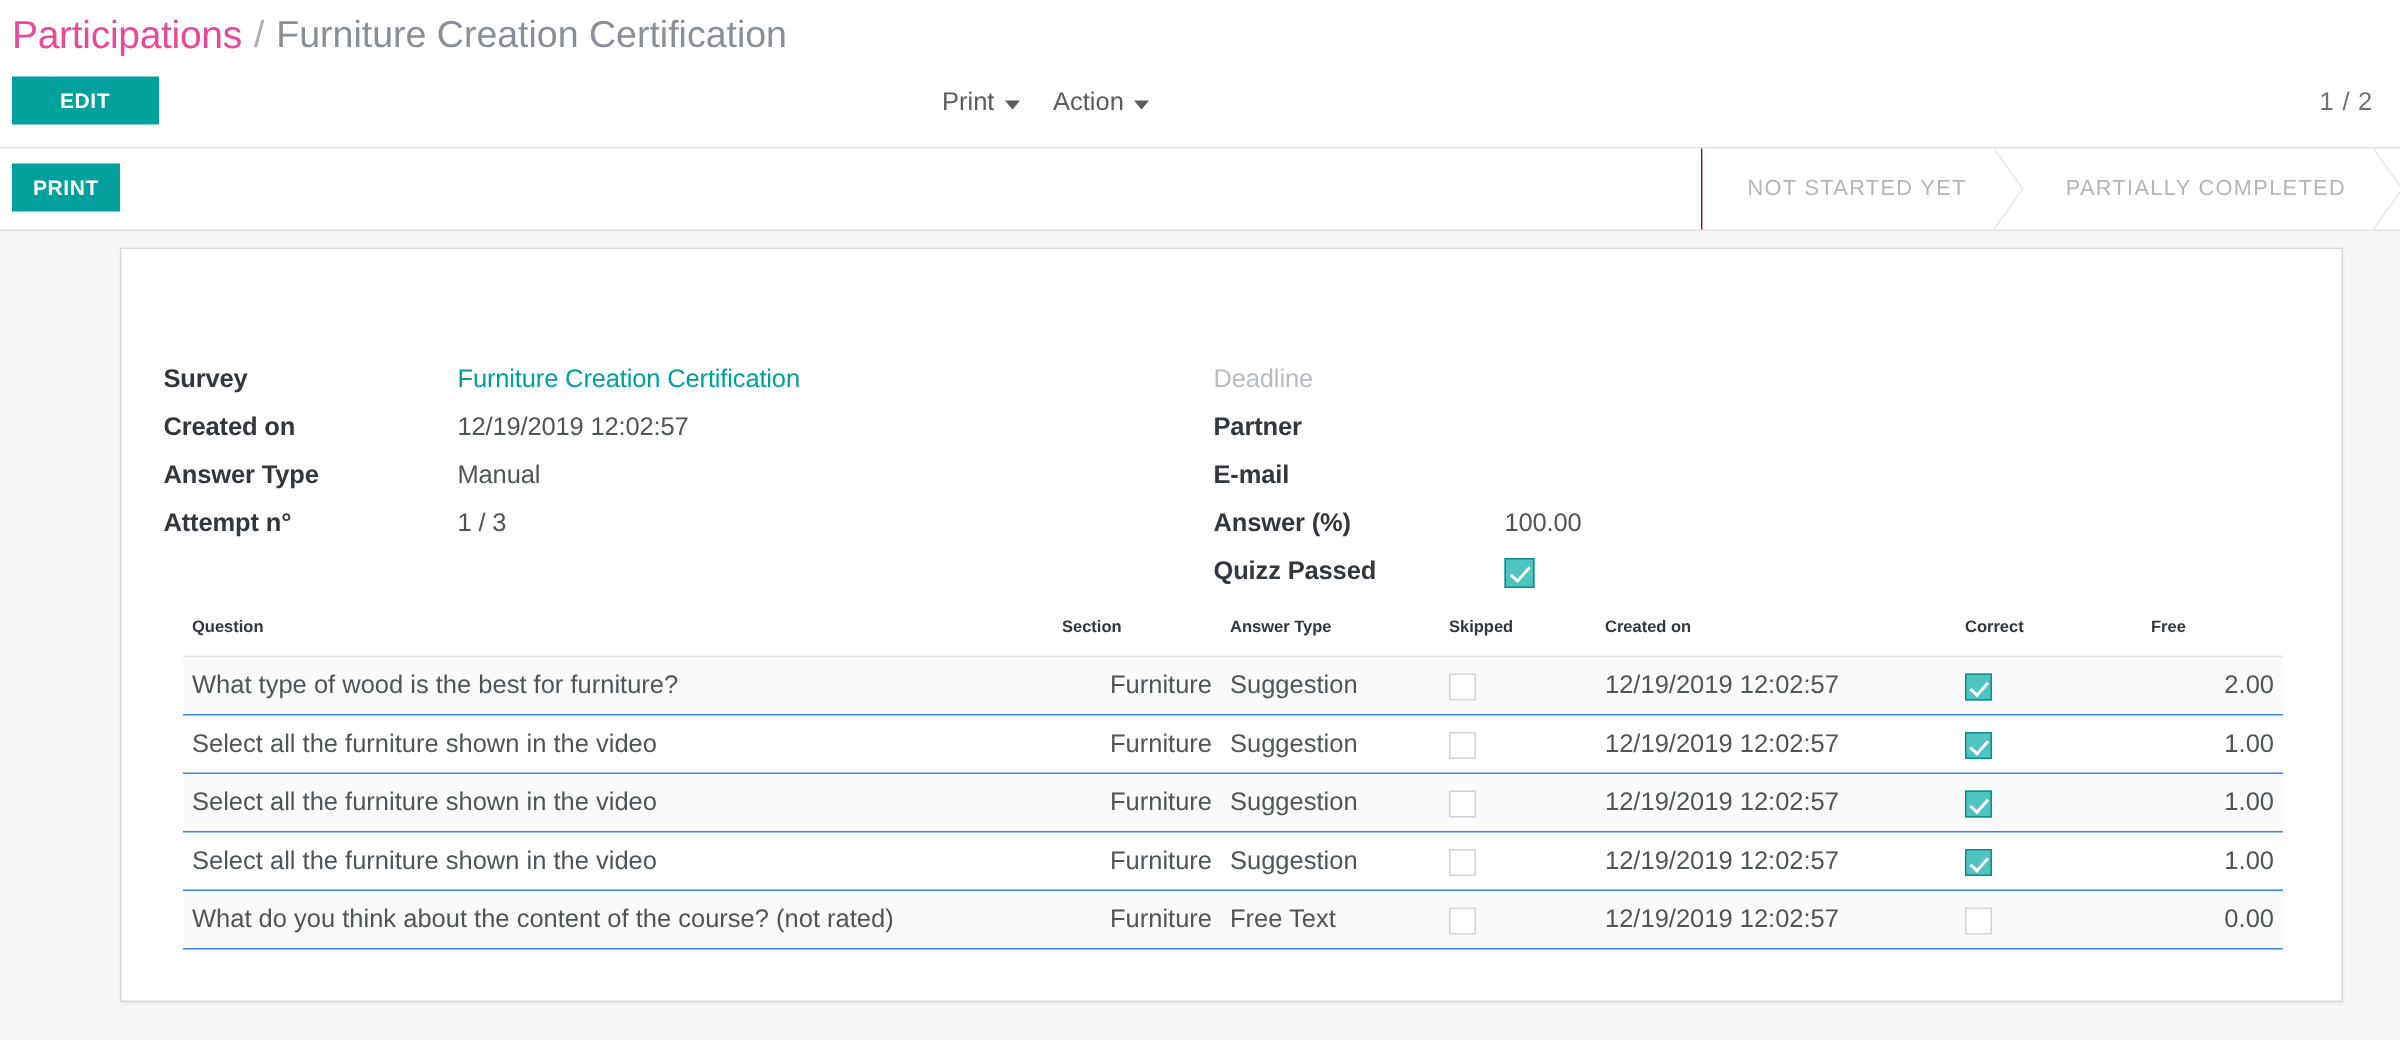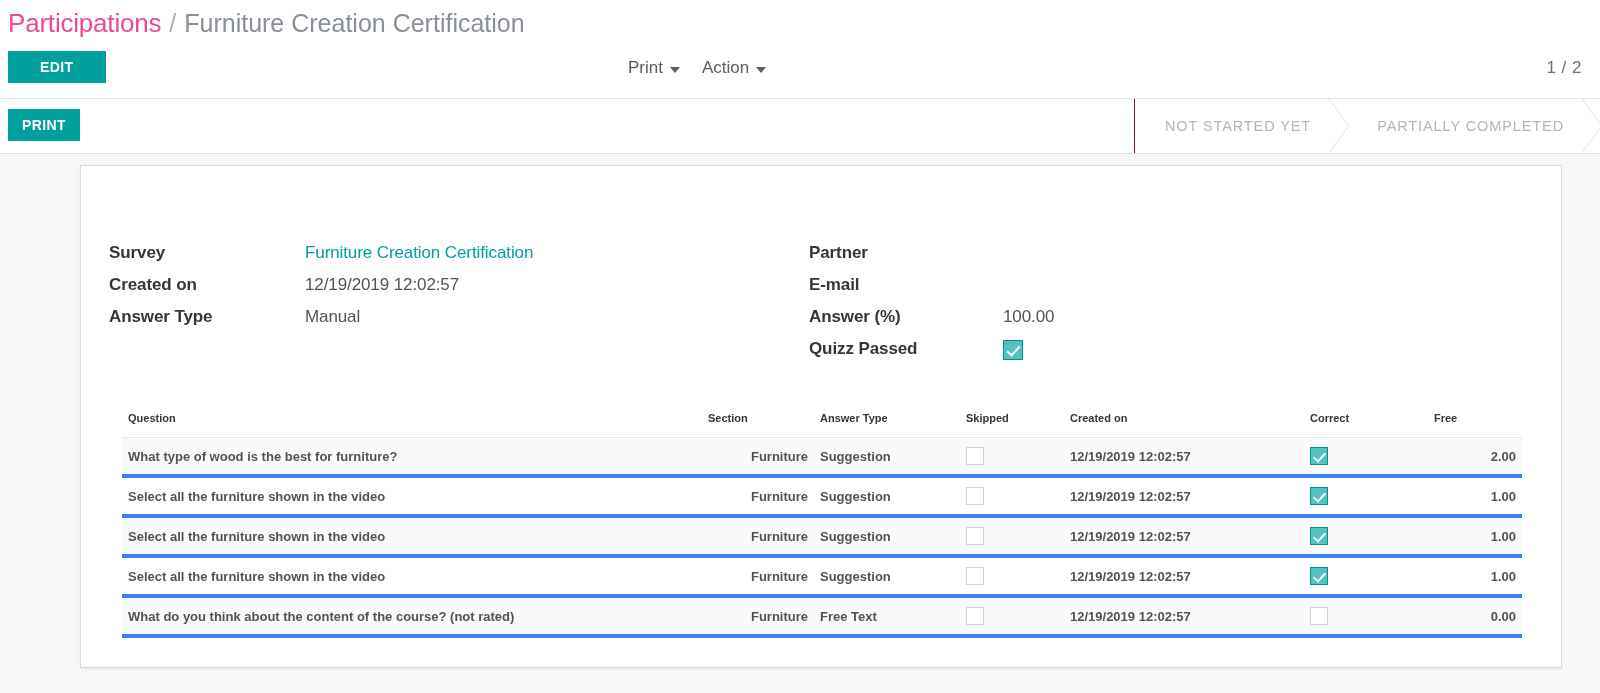--- a/index.html
+++ b/index.html
@@ -141,22 +141,22 @@
   .tbl-wrap {
     position: absolute; left: 41px; top: 240px; width: 1400px;
   }
   table.o2m { width: 1400px; border-collapse: collapse; table-layout: fixed; }
   table.o2m th {
     font-size: 11px; font-weight: 700; color: #31373c;
     text-align: left; padding: 6px 6px 13px 6px;
     border-bottom: 1px solid #e3e6e8; white-space: nowrap;
   }
   table.o2m td {
-    font-size: 13px; color: #4e5559; font-weight: 700;
-    padding: 9px 6px; border-bottom: 4px solid #3b82f6;
+    font-size: 17px; color: #4e5559; font-weight: 400;
+    padding: 9px 6px; border-bottom: 1px solid #3b82f6;
     white-space: nowrap; overflow: hidden; text-overflow: ellipsis;
   }
   table.o2m tbody tr:nth-child(odd) { background: #fafafa; }
 
   .col-question  { width: 580px; }
   .col-section   { width: 112px; text-align: right; }
   .col-anstype   { width: 146px; }
   .col-skipped   { width: 104px; }
   .col-created   { width: 240px; }
   .col-correct   { width: 124px; }
@@ -231,23 +231,31 @@
             <div class="f-value link">Furniture Creation Certification</div>
           </div>
           <div class="form-row">
             <div class="f-label">Created on</div>
             <div class="f-value">12/19/2019 12:02:57</div>
           </div>
           <div class="form-row">
             <div class="f-label">Answer Type</div>
             <div class="f-value">Manual</div>
           </div>
+          <div class="form-row">
+            <div class="f-label">Attempt n°</div>
+            <div class="f-value">1 / 3</div>
+          </div>
         </div>
 
         <div class="form-col right">
+          <div class="form-row">
+            <div class="f-label empty">Deadline</div>
+            <div class="f-value"></div>
+          </div>
           <div class="form-row">
             <div class="f-label">Partner</div>
           </div>
           <div class="form-row">
             <div class="f-label">E-mail</div>
           </div>
           <div class="form-row">
             <div class="f-label">Answer (%)</div>
             <div class="f-value">100.00</div>
           </div>

